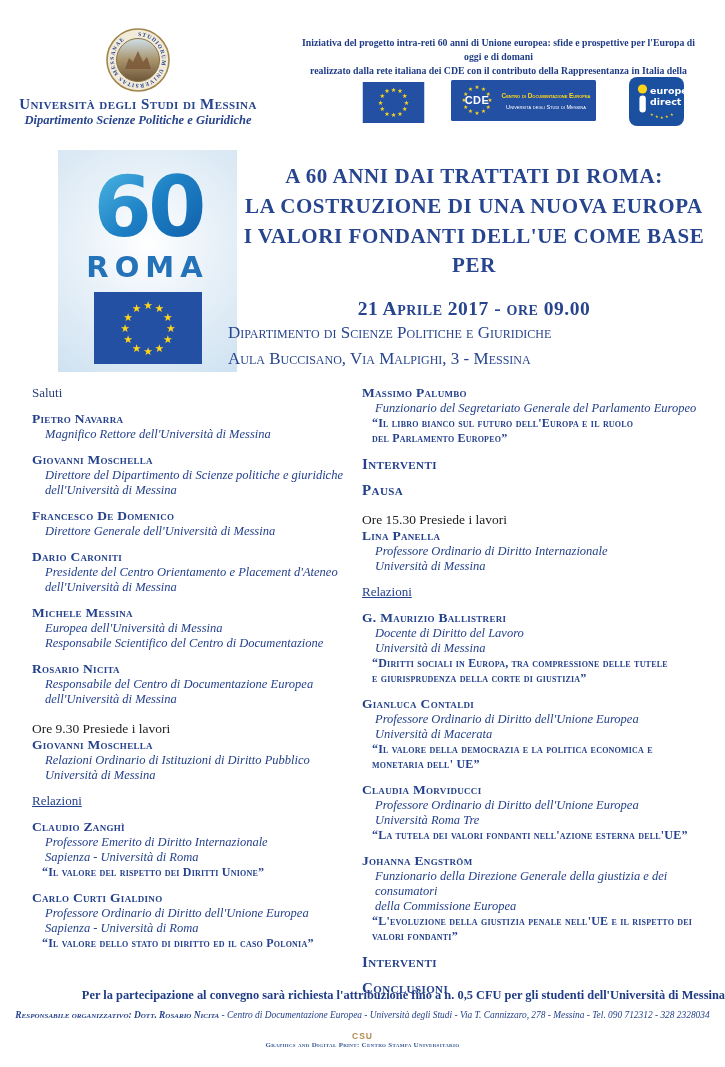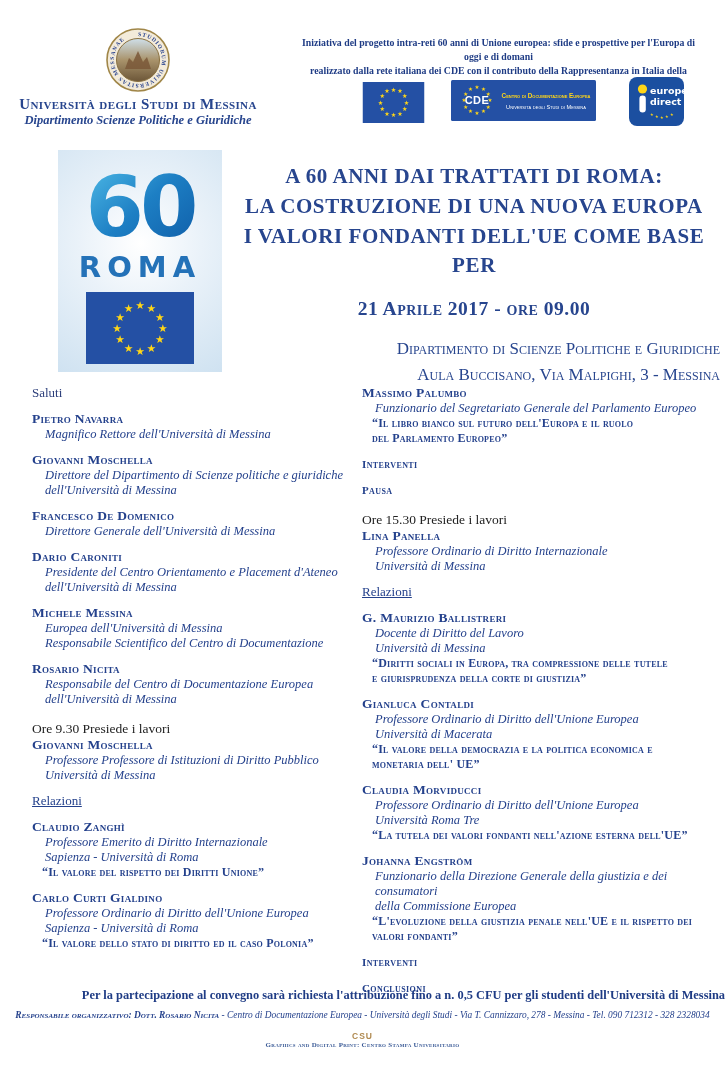--- a/index.html
+++ b/index.html
@@ -19,42 +19,42 @@
   
   .flag-main{position:absolute; left:362px; top:82px; width:63px; height:41px;}
   .cde-logo{position:absolute; left:451px; top:80px; width:145px; height:41px;}
   .cde-abbr{font-family:"Liberation Sans",sans-serif; font-weight:bold; font-size:11px; fill:#ffffff; letter-spacing:.5px;}
   .cde-l1{font-family:"Liberation Sans",sans-serif; font-weight:bold; font-variant:small-caps; font-size:6.4px; fill:#ffd617;}
   .cde-l2{font-family:"Liberation Sans",sans-serif; font-variant:small-caps; font-size:5.6px; fill:#ffffff;}
   .ed-logo{position:absolute; left:629px; top:77px; width:55px; height:49px;}
   .ed-word{font-family:"DejaVu Sans",sans-serif; font-weight:bold; font-size:9.5px; fill:#ffffff;}
   .ed-star{font-size:4px; fill:#ffd617;}
   
-  .roma-panel{position:absolute; left:58px; top:150px; width:164px; height:222px;
+  .roma-panel{position:absolute; left:58px; top:150px; width:179px; height:222px;
     background:radial-gradient(circle at 50% 42%, #ffffff 0%, #eaf2f9 40%, #cfe2f1 100%);}
   .n60{display:block; margin:10px auto 0; width:146px; height:92px;}
   .sixty{font-family:"DejaVu Sans",sans-serif; font-weight:bold; font-size:84px; letter-spacing:-4px;}
   .roma-word{text-align:center; font-family:"DejaVu Sans",sans-serif; font-weight:bold;
     font-size:29px; letter-spacing:6px; color:#2472b8; margin-top:-2px;}
   .flag-roma{display:block; margin:8px auto 0; width:118px; height:72px;}
   
   .title-block{position:absolute; left:228px; top:162px; width:492px; text-align:center; color:#27458e;}
   .t-line{font-weight:bold; font-size:21px; letter-spacing:.6px; line-height:1.42;}
   .date-line{margin-top:17px; font-weight:bold; font-variant:small-caps; font-size:19.5px; letter-spacing:.5px;}
-  .venue{position:absolute; left:228px; top:336px; width:492px; text-align:right;
+  .venue{position:absolute; left:228px; top:320px; width:492px; text-align:left;
     font-variant:small-caps; font-size:17px; line-height:1.5; color:#27458e;}
   
   .columns{position:absolute; left:32px; top:385px; width:668px; display:flex;}
   .col{width:330px;}
   .col + .col{margin-left:0px; width:338px;}
   .p-item{margin-bottom:10px;}
   .p-item.chair{margin-top:14px;}
   .label-plain{font-size:13px; color:#2c3e7a; line-height:16px;}
   .label-underline{font-size:13px; color:#24418c; text-decoration:underline; line-height:16px;}
-  .label-caps{font-size:11px; font-weight:bold; font-variant:small-caps; letter-spacing:.4px; color:#24418c; line-height:16px;}
+  .label-caps{font-size:15px; font-weight:bold; font-variant:small-caps; letter-spacing:.4px; color:#24418c; line-height:16px;}
   .chair-line{font-size:13.5px; color:#222222; line-height:16px;}
   .sp-name{font-size:13.5px; font-weight:bold; font-variant:small-caps; letter-spacing:.3px; color:#24418c; line-height:16px;}
   .sp-role{font-size:12.5px; font-style:italic; color:#24418c; padding-left:13px; line-height:15px;}
   .sp-quote{font-size:12px; font-weight:bold; font-variant:small-caps; letter-spacing:.2px; color:#24418c; padding-left:10px; line-height:15px;}
   
   .cfu{position:absolute; left:0; top:988px; width:725px; text-align:right;
     font-weight:bold; font-size:12.4px; color:#1f3c85;}
   .resp{position:absolute; left:0; top:1010px; width:725px; text-align:center;
     font-style:italic; font-size:9.4px; color:#24418c;}
   .resp-label{font-variant:small-caps; font-weight:bold;}
@@ -209,21 +209,21 @@
           <div class="sp-role">Responsabile Scientifico del Centro di Documentazione</div>
         </div>
         <div class="p-item speaker">
           <div class="sp-name">Rosario Nicita</div>
           <div class="sp-role">Responsabile del Centro di Documentazione Europea</div>
           <div class="sp-role">dell'Università di Messina</div>
         </div>
         <div class="p-item chair">
           <div class="chair-line">Ore 9.30 Presiede i lavori</div>
           <div class="sp-name">Giovanni Moschella</div>
-          <div class="sp-role">Professore Professore di Istituzioni di Diritto Pubblico</div>
+          <div class="sp-role">Relazioni Ordinario di Istituzioni di Diritto Pubblico</div>
           <div class="sp-role">Università di Messina</div>
         </div>
         <div class="p-item label">
           <div class="label-underline">Relazioni</div>
         </div>
         <div class="p-item speaker">
           <div class="sp-name">Claudio Zanghì</div>
           <div class="sp-role">Professore Emerito di Diritto Internazionale</div>
           <div class="sp-role">Sapienza - Università di Roma</div>
           <div class="sp-quote">“Il valore del rispetto dei Diritti Unione”</div>

